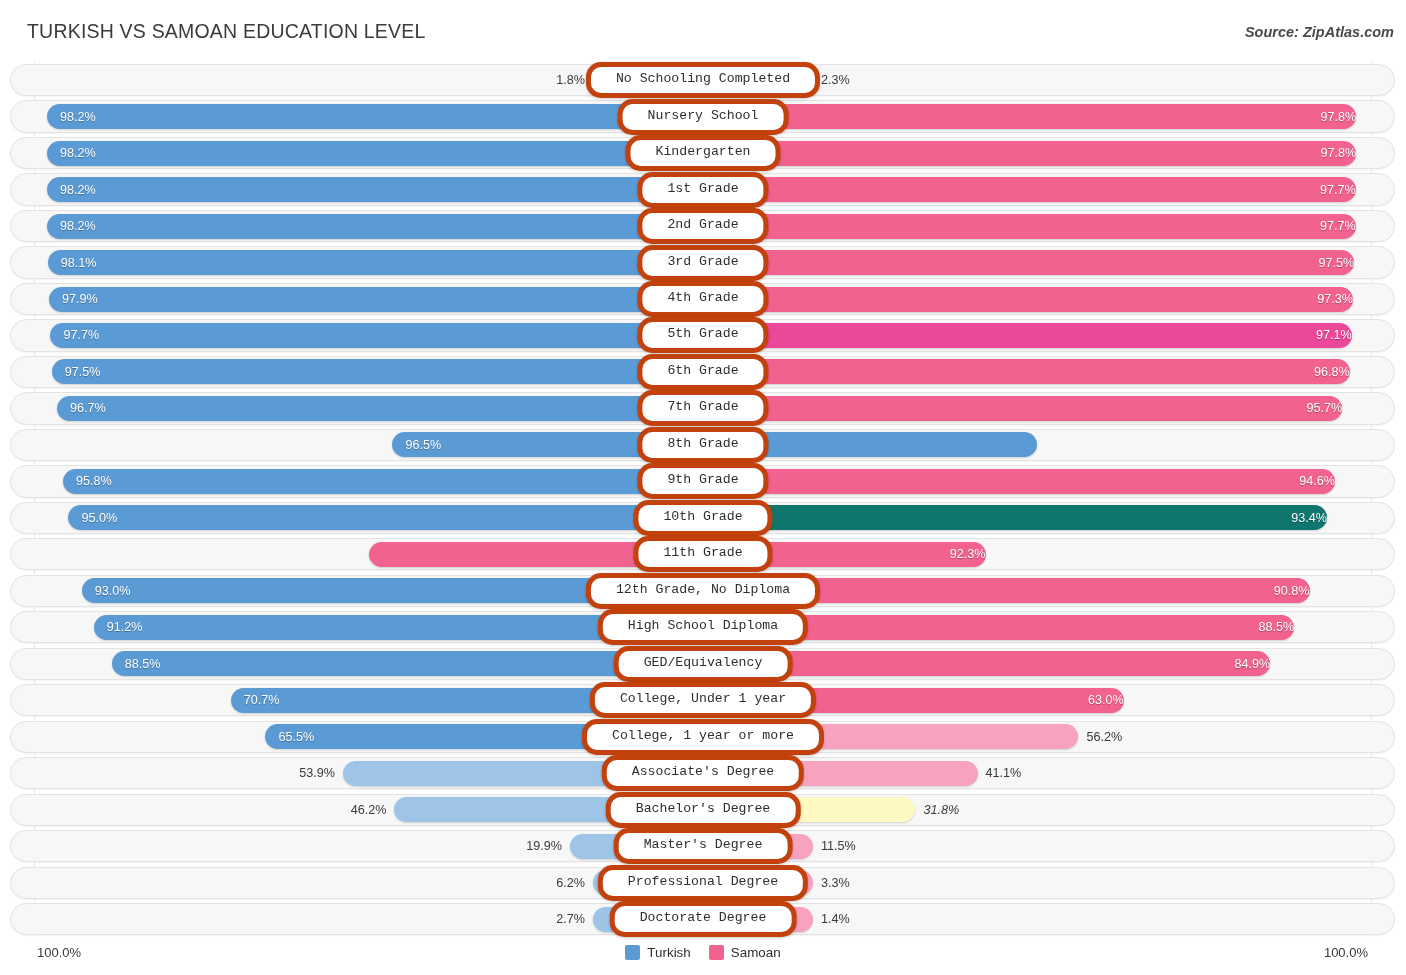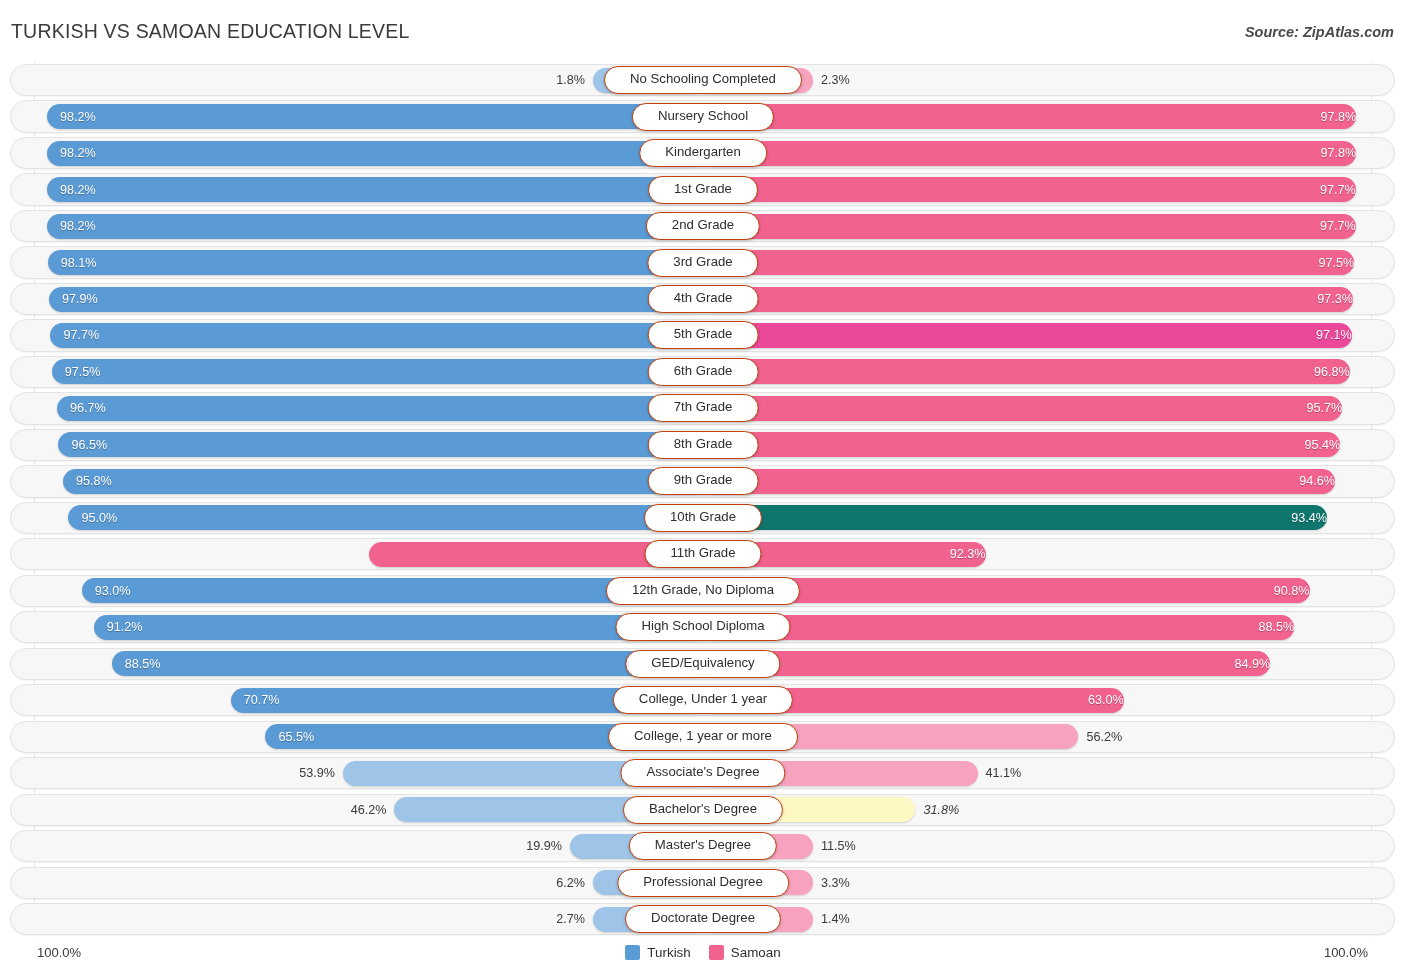--- a/index.html
+++ b/index.html
@@ -6,21 +6,21 @@
   body{
     width:1406px;height:975px;
     background:#ffffff;
     font-family:"Liberation Sans", sans-serif;
     overflow:hidden;
     position:relative;
   }
   .page{position:relative;width:1406px;height:975px;box-sizing:border-box;}
 
   
-  .header{position:absolute;top:0;left:0;right:0;height:62px;}
+  .header{position:absolute;top:0;left:16px;right:0;height:62px;}
   .title{
     position:absolute;left:11px;top:20px;
     font-size:19.5px;color:#3b3b3b;letter-spacing:.2px;
     font-weight:400;white-space:nowrap;
   }
   .source{
     position:absolute;right:12px;top:24px;
     font-size:14.5px;font-style:italic;font-weight:bold;color:#4a4a4a;
     white-space:nowrap;
   }
@@ -84,30 +84,31 @@
     color:#3a3a3a;
     white-space:nowrap;
   }
   .outval.l{right:100%;margin-right:8px;}
   .outval.r{left:100%;margin-left:8px;}
 
   .pill{
     position:absolute;left:50%;top:50%;
     transform:translate(-50%,-50%);
     background:#ffffff;
-    border:1px solid #c2410c;
+    border:5px solid #c2410c;
     border-radius:15px;
     height:26px;
     line-height:24px;
     padding:0 25px;
     font-size:13.2px;
     color:#2e2e2e;
     white-space:nowrap;
     box-shadow:0 1px 3px rgba(0,0,0,0.22);
     z-index:5;
+    font-family:Liberation Mono, monospace;
   }
 
   
   .footer{position:absolute;left:0;bottom:0;width:1406px;height:38px;}
   .axis-l{position:absolute;left:37px;top:8px;font-size:13px;color:#3a3a3a;}
   .axis-r{position:absolute;right:38px;top:8px;font-size:13px;color:#3a3a3a;}
   .legend{
     position:absolute;left:0;right:0;top:8px;
     display:flex;align-items:center;justify-content:center;gap:18px;
   }
@@ -289,25 +290,20 @@
         <div class="pill">7th Grade</div>
       </div>
       <div class="row">
         <div class="track"></div>
         <div class="bars">
           <div class="side left">
             <div class="bar l" style="width: 644.62px; background: rgb(91, 155, 213);">
               <span class="val">96.5%</span>
             </div>
           </div>
-          <div class="side right">
-            <div class="bar r" style="width: 637.272px; background: rgb(242, 98, 143);">
-              <span class="val">95.4%</span>
-            </div>
-          </div>
         </div>
         <div class="pill">8th Grade</div>
       </div>
       <div class="row">
         <div class="track"></div>
         <div class="bars">
           <div class="side left">
             <div class="bar l" style="width: 639.944px; background: rgb(91, 155, 213);">
               <span class="val">95.8%</span>
             </div>

